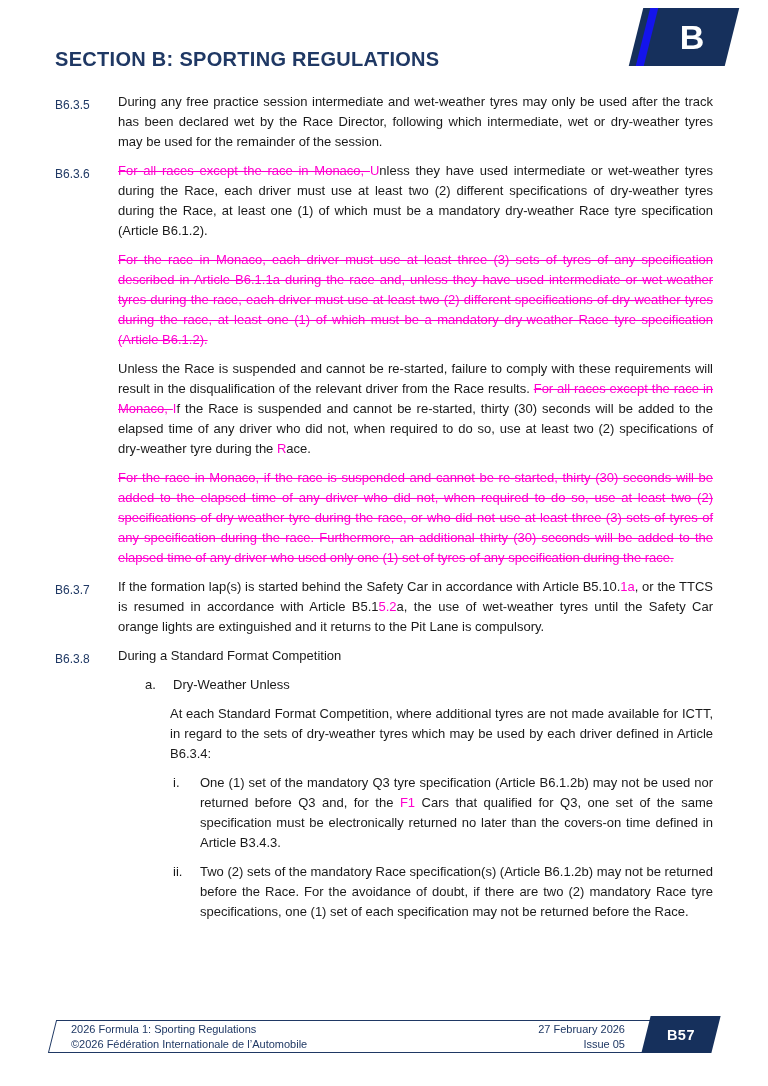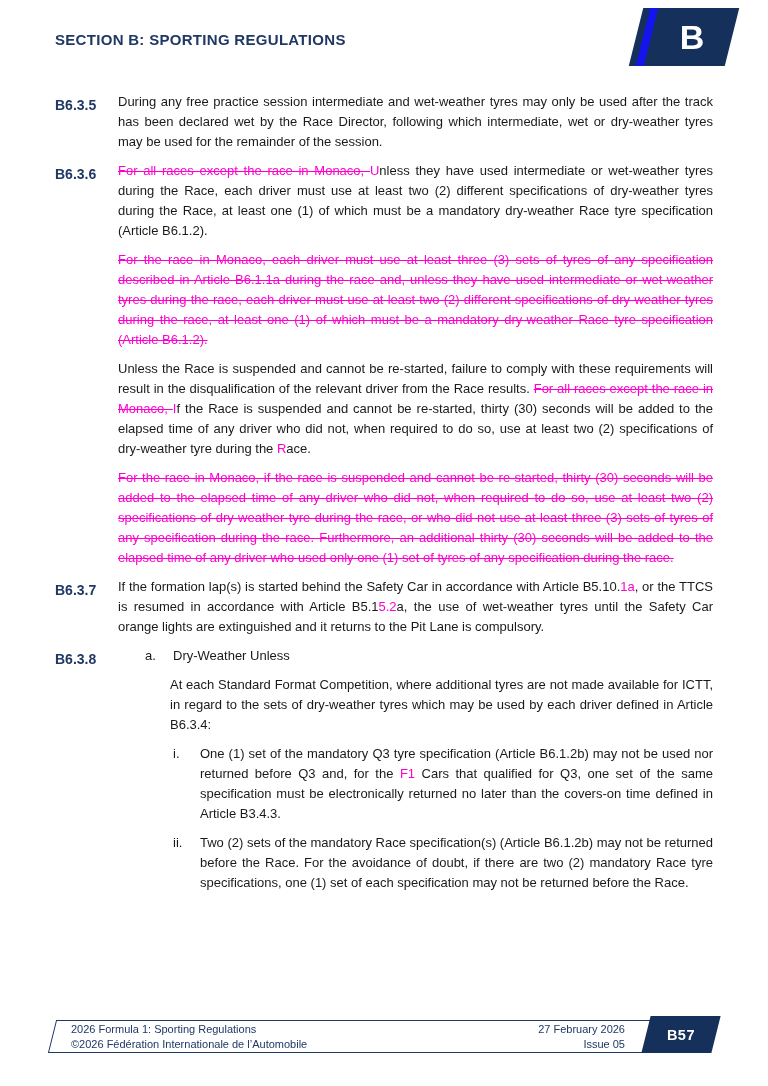--- a/index.html
+++ b/index.html
@@ -14,22 +14,22 @@
   .page{
     position:relative;
     width:768px;height:1086px;
     background:#ffffff;
     font-family:"Liberation Sans", sans-serif;
     overflow:hidden;
     margin:0 auto;
   }
   
   .header-title{
-    position:absolute;left:55px;top:31px;
-    font-size:15px;font-weight:600;letter-spacing:.3px;
+    position:absolute;left:55px;top:48px;
+    font-size:20px;font-weight:600;letter-spacing:.3px;
     color:var(--navy);
   }
   .corner-logo{
     position:absolute;left:636px;top:8px;width:96px;height:58px;
     background:var(--navy-dark);
     transform:skewX(-14deg);
   }
   .corner-stripe{
     position:absolute;left:7px;top:0;width:8px;height:100%;
     background:var(--stripe-blue);
@@ -45,21 +45,21 @@
   }
   
   .doc{
     position:absolute;left:55px;top:92px;width:658px;
     color:var(--body-ink);
     font-size:13px;line-height:20px;
   }
   .article-row{display:flex;align-items:flex-start;}
   .art-num{
     flex:0 0 63px;
-    color:var(--navy);font-weight:700;font-size:14px;
+    color:var(--navy);font-weight:400;font-size:12px;
     padding-top:3px;
   }
   .art-body{flex:1;min-width:0;}
   .block{
     text-align:justify;
     margin-bottom:9px;
   }
   .block.lv-a,.block.lv-i{display:flex;}
   .block.lv-a{margin-left:27px;}
   .block.lv-abody{margin-left:52px;}
@@ -134,20 +134,21 @@
       </div>
       <div class="article-row">
         <div class="art-num">B6.3.7</div>
         <div class="art-body">
           <div class="block lv-body"><span class="blk-text"><span class="seg-normal">If the formation lap(s) is started behind the Safety Car in accordance with Article B5.10.</span><span class="seg-ins">1a</span><span class="seg-normal">, or the TTCS is resumed in accordance with Article B5.1</span><span class="seg-ins">5.2</span><span class="seg-normal">a, the use of wet-weather tyres until the Safety Car orange lights are extinguished and it returns to the Pit Lane is compulsory.</span></span></div>
         </div>
       </div>
       <div class="article-row">
         <div class="art-num">B6.3.8</div>
         <div class="art-body">
+          <div class="block lv-body"><span class="blk-text"><span class="seg-normal">During a Standard Format Competition</span></span></div>
           <div class="block lv-a">
             <span class="blk-label">a.</span>
             <span class="blk-text"><span class="seg-normal">Dry-Weather Unless</span></span>
           </div>
           <div class="block lv-abody"><span class="blk-text"><span class="seg-normal">At each Standard Format Competition, where additional tyres are not made available for ICTT, in regard to the sets of dry-weather tyres which may be used by each driver defined in Article B6.3.4:</span></span></div>
           <div class="block lv-i">
             <span class="blk-label">i.</span>
             <span class="blk-text"><span class="seg-normal">One (1) set of the mandatory Q3 tyre specification (Article B6.1.2b) may not be used nor returned before Q3 and, for the </span><span class="seg-ins">F1</span><span class="seg-normal"> Cars that qualified for Q3, one set of the same specification must be electronically returned no later than the covers-on time defined in Article B3.4.3.</span></span>
           </div>
           <div class="block lv-i">

